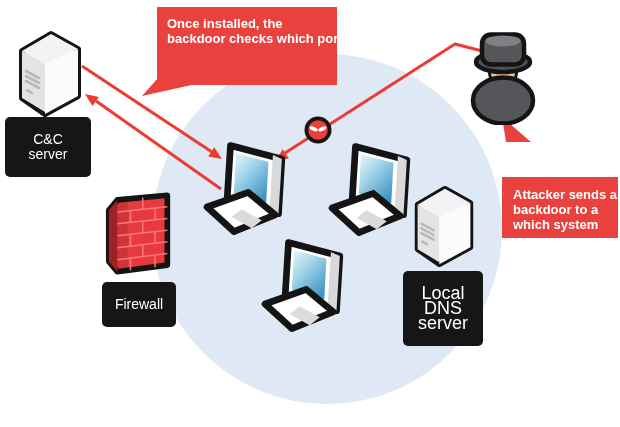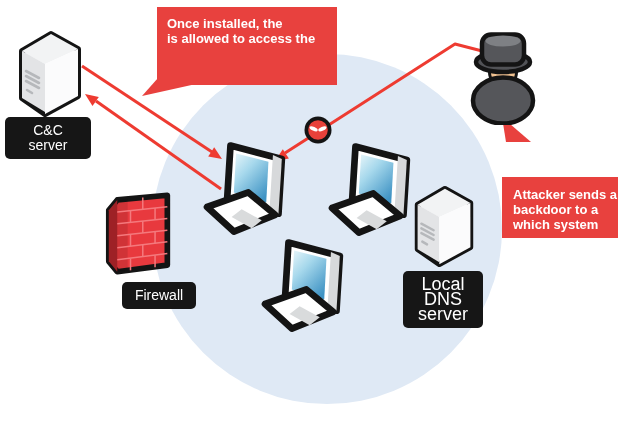--- a/index.html
+++ b/index.html
@@ -9,21 +9,21 @@
     --red:#e8413e; --arrow-red:#ee3b31; --circle-blue:#dfe9f5; --label-bg:#161616;
   }
   .bg-circle{
     position:absolute;left:152px;top:54px;width:350px;height:350px;border-radius:50%;
     background:var(--circle-blue);z-index:0;
   }
   .arrow-layer{position:absolute;left:0;top:0;width:620px;height:427px;z-index:1;}
   .icon{position:absolute;z-index:2;}
   .label{
     position:absolute;z-index:2;background:var(--label-bg);color:#ffffff;border-radius:5px;
-    text-align:center;font-size:14px;line-height:15px;padding:6px 2px;box-sizing:border-box;
+    text-align:center;font-size:14px;line-height:15px;padding:15px 2px;box-sizing:border-box;
   }
   .callout{
     position:absolute;z-index:3;background:var(--red);color:#ffffff;
     font-weight:bold;font-size:13px;line-height:15px;padding:9px 10px;box-sizing:border-box;
   }
   .callout .ln{white-space:nowrap;}
   .ball{position:absolute;z-index:3;}
 </style>
 </head>
 <body>
@@ -86,21 +86,21 @@
       <line x1="53" y1="21.6" x2="53" y2="34"></line>
       <line x1="40" y1="35.4" x2="40" y2="48"></line>
       <line x1="27" y1="49.6" x2="27" y2="62.3"></line>
       <line x1="53" y1="46.3" x2="53" y2="59"></line>
       <line x1="40" y1="60.6" x2="40" y2="73.2"></line>
       <line x1="27" y1="74.9" x2="27" y2="87.5"></line>
       <line x1="53" y1="71.6" x2="53" y2="84.3"></line>
     </g>
   </svg>
 
-  <div class="label" style="left:102px;top:282px;width:74px;margin-left:20px;">
+  <div class="label" style="left:102px;top:282px;width:74px;">
     <div>Firewall</div>
   </div>
 
   <svg class="icon" style="left:201px;top:140px" width="88" height="96" viewBox="0 0 74 86">
     <defs>
       <linearGradient id="scr1" x1="0" y1="0" x2="0.75" y2="1">
         <stop offset="0" stop-color="#e8f6fa"></stop>
           <stop offset="0.4" stop-color="#a6d8ec"></stop>
           <stop offset="1" stop-color="#3f93c4"></stop>
       </linearGradient>
@@ -170,21 +170,21 @@
 
   <svg class="ball" style="left:303px;top:115px" width="30" height="30" viewBox="0 0 30 30">
     <circle cx="15" cy="15" r="13.5" fill="#141414"></circle>
     <circle cx="15" cy="15" r="9.8" fill="#e8413a"></circle>
     <ellipse cx="10.6" cy="13.8" rx="4.4" ry="1.9" fill="#ffffff" transform="rotate(24 10.6 13.8)"></ellipse>
     <ellipse cx="19.4" cy="13.8" rx="4.4" ry="1.9" fill="#ffffff" transform="rotate(-24 19.4 13.8)"></ellipse>
   </svg>
 
   <div class="callout" style="left:157px;top:7px;width:180px;height:78px;">
     <div class="ln">Once installed, the</div>
-    <div class="ln">is allowed to access the</div>
+    <div class="ln">backdoor checks which port</div>
   </div>
 
   <div class="callout" style="left:502px;top:137px;width:116px;height:61px;padding:10px 0 10px 11px;margin-top:40px;">
     <div class="ln">Attacker sends a</div>
     <div class="ln">backdoor to a</div>
     <div class="ln">which system</div>
   </div>
 
 </div>
 

